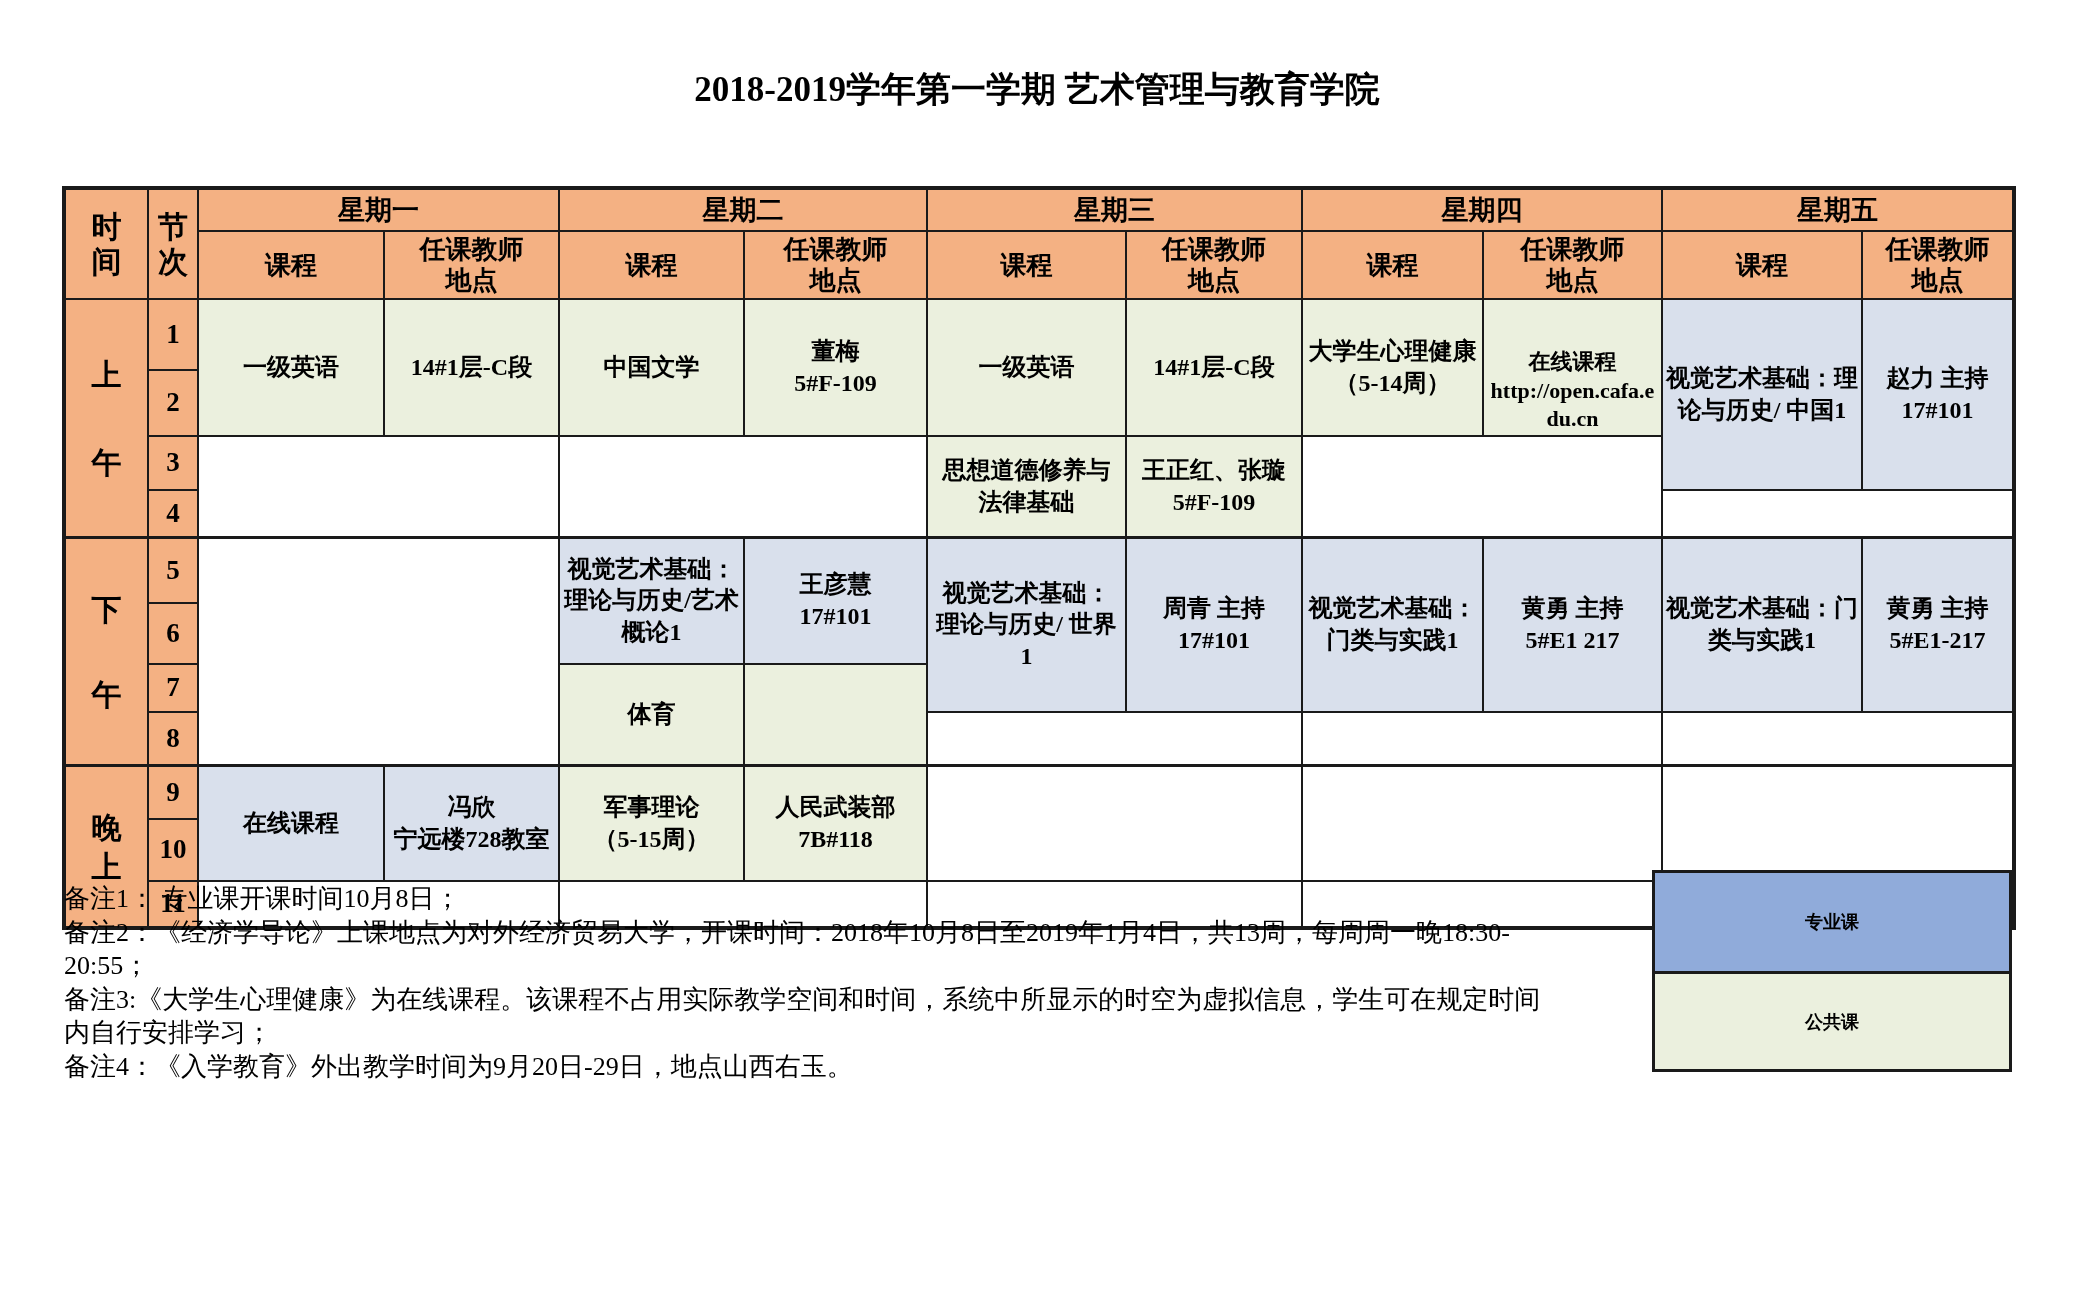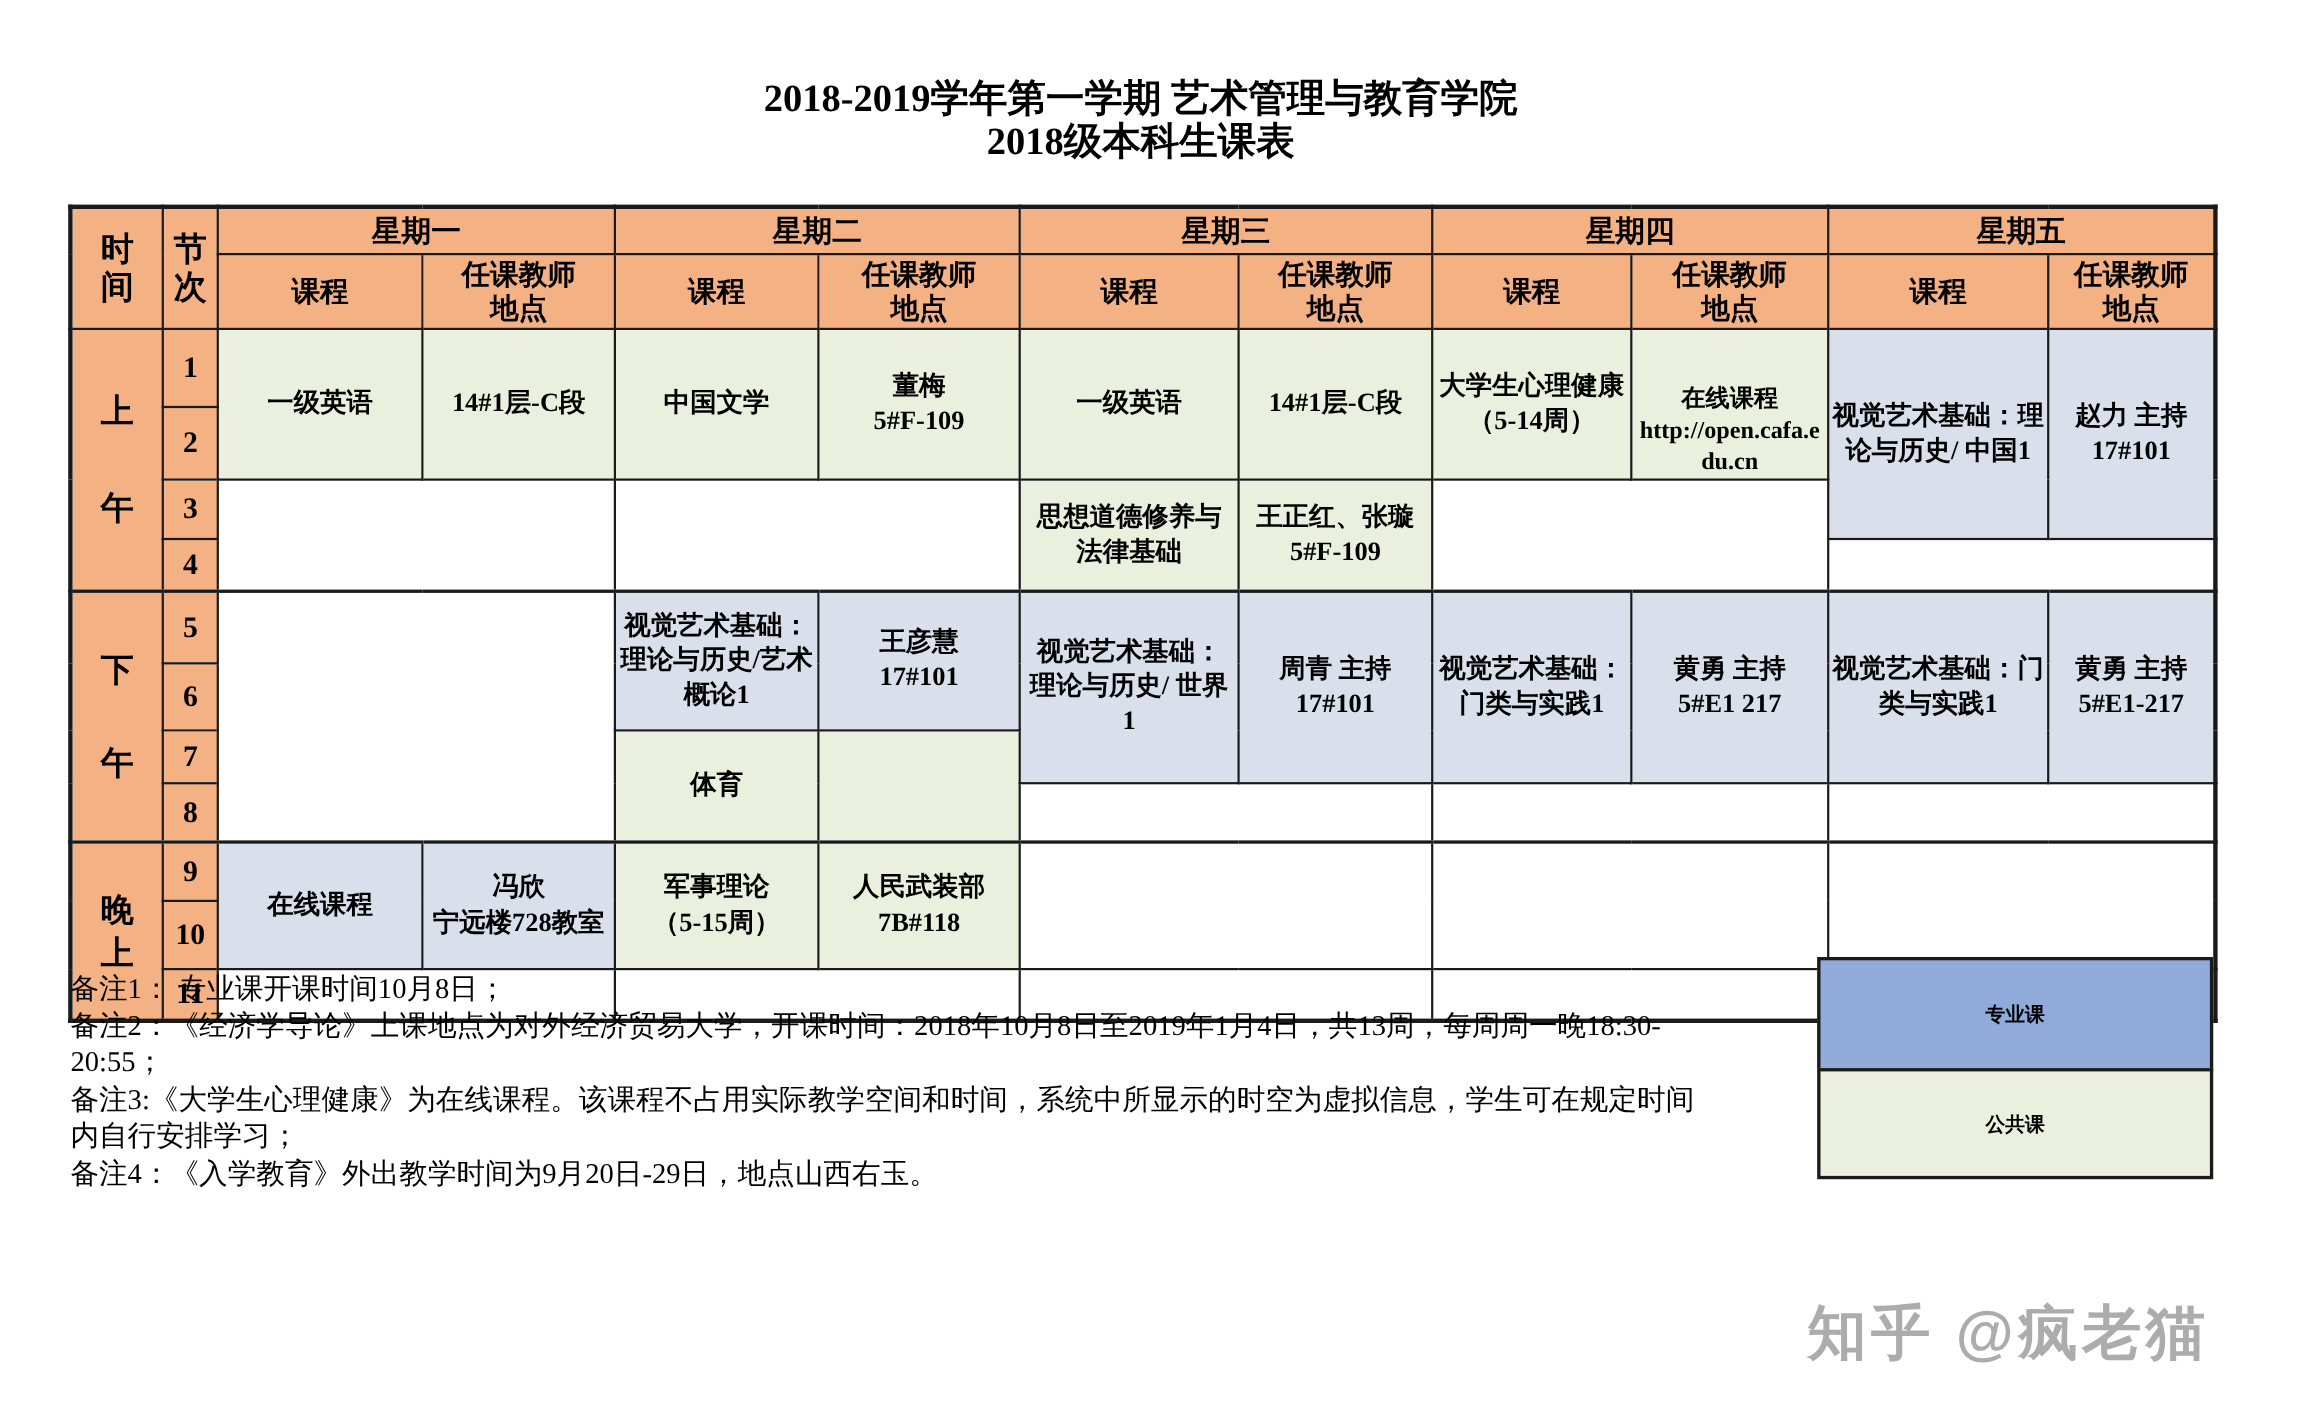--- a/index.html
+++ b/index.html
@@ -81,21 +81,20 @@
     white-space:nowrap;
   }
 </style>
 </head>
 <body>
 
 <div class="page">
 
   <div class="title">
     <div>2018-2019学年第一学期 艺术管理与教育学院</div>
-    <div>2018级本科生课表</div>
   </div>
 
   <table class="tt">
     <colgroup>
       <col style="width:84px">
         <col style="width:50px">
       <col style="width:186px">
         <col style="width:175px">
       <col style="width:185px">
         <col style="width:183px">
@@ -331,15 +330,14 @@
     <div>备注3:《大学生心理健康》为在线课程。该课程不占用实际教学空间和时间，系统中所显示的时空为虚拟信息，学生可在规定时间</div>
     <div>内自行安排学习；</div>
     <div>备注4：《入学教育》外出教学时间为9月20日-29日，地点山西右玉。</div>
   </div>
 
   <div class="legend">
     <div class="legend-box major">专业课</div>
     <div class="legend-box public">公共课</div>
   </div>
 
-  <div class="watermark">知乎 @疯老猫</div>
 
 </div>
 
 </body></html>

